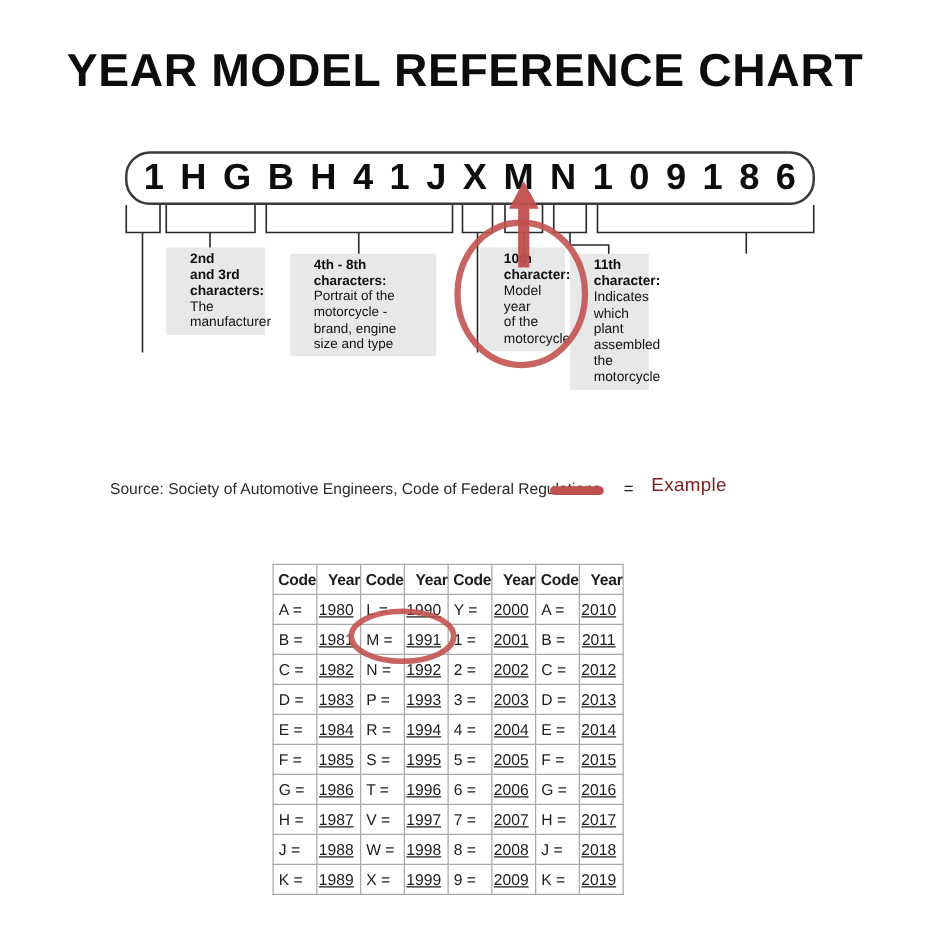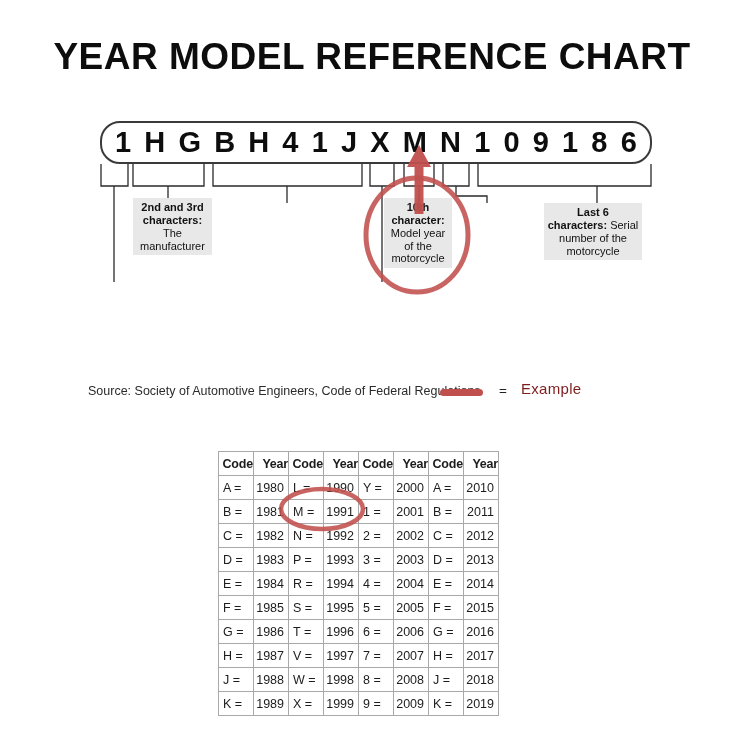--- a/index.html
+++ b/index.html
@@ -14,22 +14,22 @@
   }
   
   .vin-box{
     position:absolute;left:100px;top:121px;width:552px;height:43px;
     border:2px solid #3a3a3a;border-radius:20px;box-sizing:border-box;
     display:flex;align-items:center;justify-content:space-between;padding:0 13px;
   }
   .vin-char{font-size:29px;font-weight:bold;color:#0d0d0d;line-height:1;}
   
   .callout{
-    position:absolute;background:#e8e8e8;text-align:center;
-    font-size:11px;line-height:1.17;padding:3px 2px;box-sizing:border-box;color:#111;
+    position:absolute;background:#e8e8e8;text-align:left;
+    font-size:11px;line-height:1.17;padding:3px 19px;box-sizing:border-box;color:#111;
   }
   .callout .lead{font-weight:bold;}
   .co-1st   {left:87px;  top:282px; width:66px;}
   .co-2nd3rd{left:133px; top:198px; width:79px;}
   .co-4th8th{left:232px; top:203px; width:117px;font-size:10.8px;}
   .co-9th   {left:336px; top:282px; width:93px;}
   .co-10th  {left:384px; top:198px; width:68px;}
   .co-11th  {left:456px; top:203px; width:63px;}
   .co-last6 {left:544px; top:203px; width:98px;}
   
@@ -38,21 +38,21 @@
   .legend-eq{position:absolute;left:499px;top:383px;font-size:13.5px;color:#222;}
   .legend-label{position:absolute;left:521px;top:380px;font-size:15px;letter-spacing:.3px;color:#7f1d1d;}
   
   .year-table{position:absolute;left:218px;top:451px;border-collapse:collapse;font-size:12.5px;color:#1c1c1c;}
   .year-table th,.year-table td{
     border:1px solid #a9a9a9;width:35px;height:24px;box-sizing:border-box;padding:0;
     font-size:12.5px;line-height:22px;white-space:nowrap;
   }
   .year-table th{font-weight:bold;text-align:right;letter-spacing:-.2px;}
   .year-table td.code{text-align:left;padding-left:4px;}
-  .year-table td.year{text-align:right;padding-right:4px;}
+  .year-table td.year{text-align:center;padding-right:4px;text-decoration:underline;}
   
   .overlay{position:absolute;left:0;top:0;pointer-events:none;}
 </style>
 </head>
 <body>
 
 <div class="canvas">
 
   <div class="title">YEAR MODEL REFERENCE CHART</div>
 
@@ -73,27 +73,31 @@
       <span class="vin-char">9</span>
       <span class="vin-char">1</span>
       <span class="vin-char">8</span>
       <span class="vin-char">6</span>
     </div>
 
   <div class="callout co-2nd3rd">
     <span class="lead">2nd and 3rd characters: </span>
     <span class="desc">The manufacturer</span>
   </div>
+  <div class="callout co-4th8th">
+    <span class="lead">4th - 8th characters: </span>
+    <span class="desc">Portrait of the motorcycle - brand, engine size and type</span>
+  </div>
   <div class="callout co-10th">
     <span class="lead">10th character: </span>
     <span class="desc">Model year of the motorcycle</span>
   </div>
-  <div class="callout co-last6">
-    <span class="lead">Last 6 characters: </span>
-    <span class="desc">Serial number of the motorcycle</span>
+  <div class="callout co-11th">
+    <span class="lead">11th character: </span>
+    <span class="desc">Indicates which plant assembled the motorcycle</span>
   </div>
 
   <div class="source">Source:  Society of Automotive Engineers, Code of Federal Regulations</div>
   <div class="legend-swatch"></div>
   <div class="legend-eq">=</div>
   <div class="legend-label">Example</div>
 
   <table class="year-table" id="year-table">
     <thead>
         <tr>

